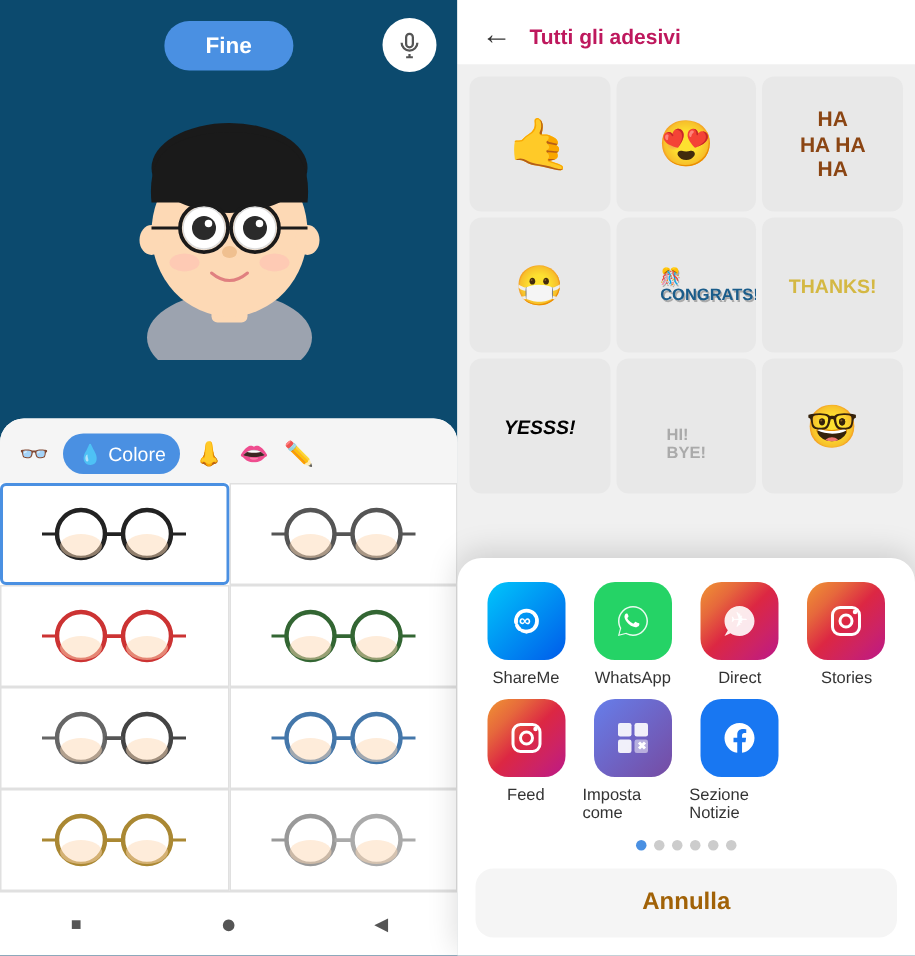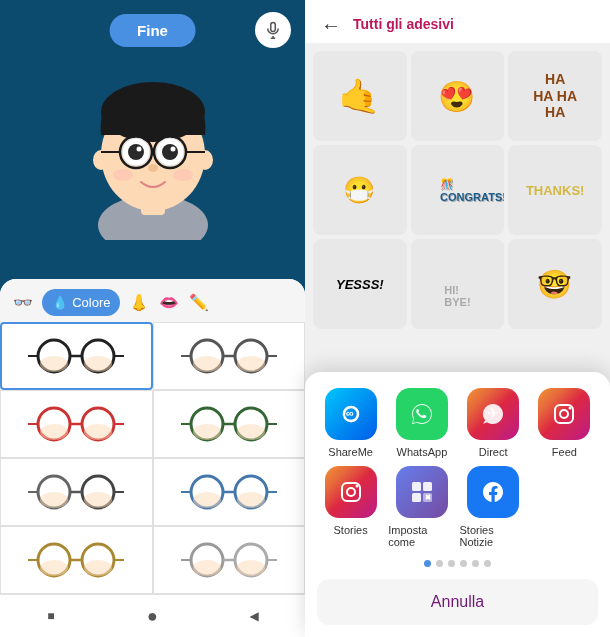--- a/index.html
+++ b/index.html
@@ -264,22 +264,22 @@
       background: #4a90e2;
     }
 
     .annulla-btn {
       width: 100%;
       background: #f5f5f5;
       border: none;
       border-radius: 12px;
       padding: 14px;
       font-size: 16px;
-      font-weight: 400;
-      color: #701a75;
+      font-weight: 700;
+      color: #a16207;
       cursor: pointer;
     }
 
     
     .bottom-nav-right {
       background: #f0f0f0;
       display: flex;
       justify-content: space-around;
       align-items: center;
       padding: 10px 0;
@@ -526,60 +526,60 @@
       <div class="share-item">
         <div class="share-icon icon-direct">
           <svg width="28" height="28" viewBox="0 0 28 28" fill="white">
             <path d="M14 4C8.5 4 4 8.5 4 14c0 2.4.8 4.5 2.2 6.2L4 24l4-1.8C9.5 23.4 11.7 24 14 24c5.5 0 10-4.5 10-10S19.5 4 14 4z" fill="white" opacity="0.9"></path>
             <text x="8" y="18" font-size="14" fill="white" font-weight="300">✈</text>
           </svg>
         </div>
         <span class="share-label">Direct</span>
       </div>
       <div class="share-item">
+        <div class="share-icon icon-stories">
+          <svg width="28" height="28" viewBox="0 0 28 28">
+            <rect x="5" y="5" width="18" height="18" rx="5" fill="none" stroke="white" stroke-width="2"></rect>
+            <circle cx="14" cy="14" r="4" fill="none" stroke="white" stroke-width="2"></circle>
+            <circle cx="20" cy="8" r="1.5" fill="white"></circle>
+          </svg>
+        </div>
+        <span class="share-label">Stories</span>
+      </div>
+
+      <div class="share-item">
         <div class="share-icon icon-feed">
           <svg width="28" height="28" viewBox="0 0 28 28">
             <rect x="5" y="5" width="18" height="18" rx="5" fill="none" stroke="white" stroke-width="2"></rect>
             <circle cx="14" cy="14" r="4" fill="none" stroke="white" stroke-width="2"></circle>
             <circle cx="20" cy="8" r="1.5" fill="white"></circle>
           </svg>
         </div>
         <span class="share-label">Feed</span>
-      </div>
-
-      <div class="share-item">
-        <div class="share-icon icon-stories">
-          <svg width="28" height="28" viewBox="0 0 28 28">
-            <rect x="5" y="5" width="18" height="18" rx="5" fill="none" stroke="white" stroke-width="2"></rect>
-            <circle cx="14" cy="14" r="4" fill="none" stroke="white" stroke-width="2"></circle>
-            <circle cx="20" cy="8" r="1.5" fill="white"></circle>
-          </svg>
-        </div>
-        <span class="share-label">Stories</span>
       </div>
       <div class="share-item">
         <div class="share-icon icon-imposta">
           <svg width="28" height="28" viewBox="0 0 28 28" fill="white">
             <rect x="4" y="4" width="9" height="9" rx="1.5" fill="white" opacity="0.9"></rect>
             <rect x="15" y="4" width="9" height="9" rx="1.5" fill="white" opacity="0.9"></rect>
             <rect x="4" y="15" width="9" height="9" rx="1.5" fill="white" opacity="0.9"></rect>
             <rect x="15" y="15" width="9" height="9" rx="1.5" fill="white" opacity="0.5"></rect>
             <line x1="18" y1="17" x2="22" y2="21" stroke="white" stroke-width="2"></line>
             <line x1="22" y1="17" x2="18" y2="21" stroke="white" stroke-width="2"></line>
           </svg>
         </div>
         <span class="share-label">Imposta come</span>
       </div>
       <div class="share-item">
         <div class="share-icon icon-sezione">
           <svg width="28" height="28" viewBox="0 0 28 28" fill="white">
             <path d="M14 4C8.5 4 4 8.5 4 14c0 5 3.7 9.2 8.5 9.9v-7h-2.5v-3h2.5v-2c0-2.5 1.5-3.9 3.8-3.9 1.1 0 2.2.2 2.2.2v2.4h-1.2c-1.2 0-1.6.8-1.6 1.5v1.8h2.7l-.4 3h-2.3v7C20.3 23.2 24 19 24 14c0-5.5-4.5-10-10-10z" fill="white"></path>
           </svg>
         </div>
-        <span class="share-label">Stories Notizie</span>
+        <span class="share-label">Sezione Notizie</span>
       </div>
     </div>
 
     
     <div class="share-dots">
       <div class="share-dot active"></div>
       <div class="share-dot"></div>
       <div class="share-dot"></div>
       <div class="share-dot"></div>
       <div class="share-dot"></div>

